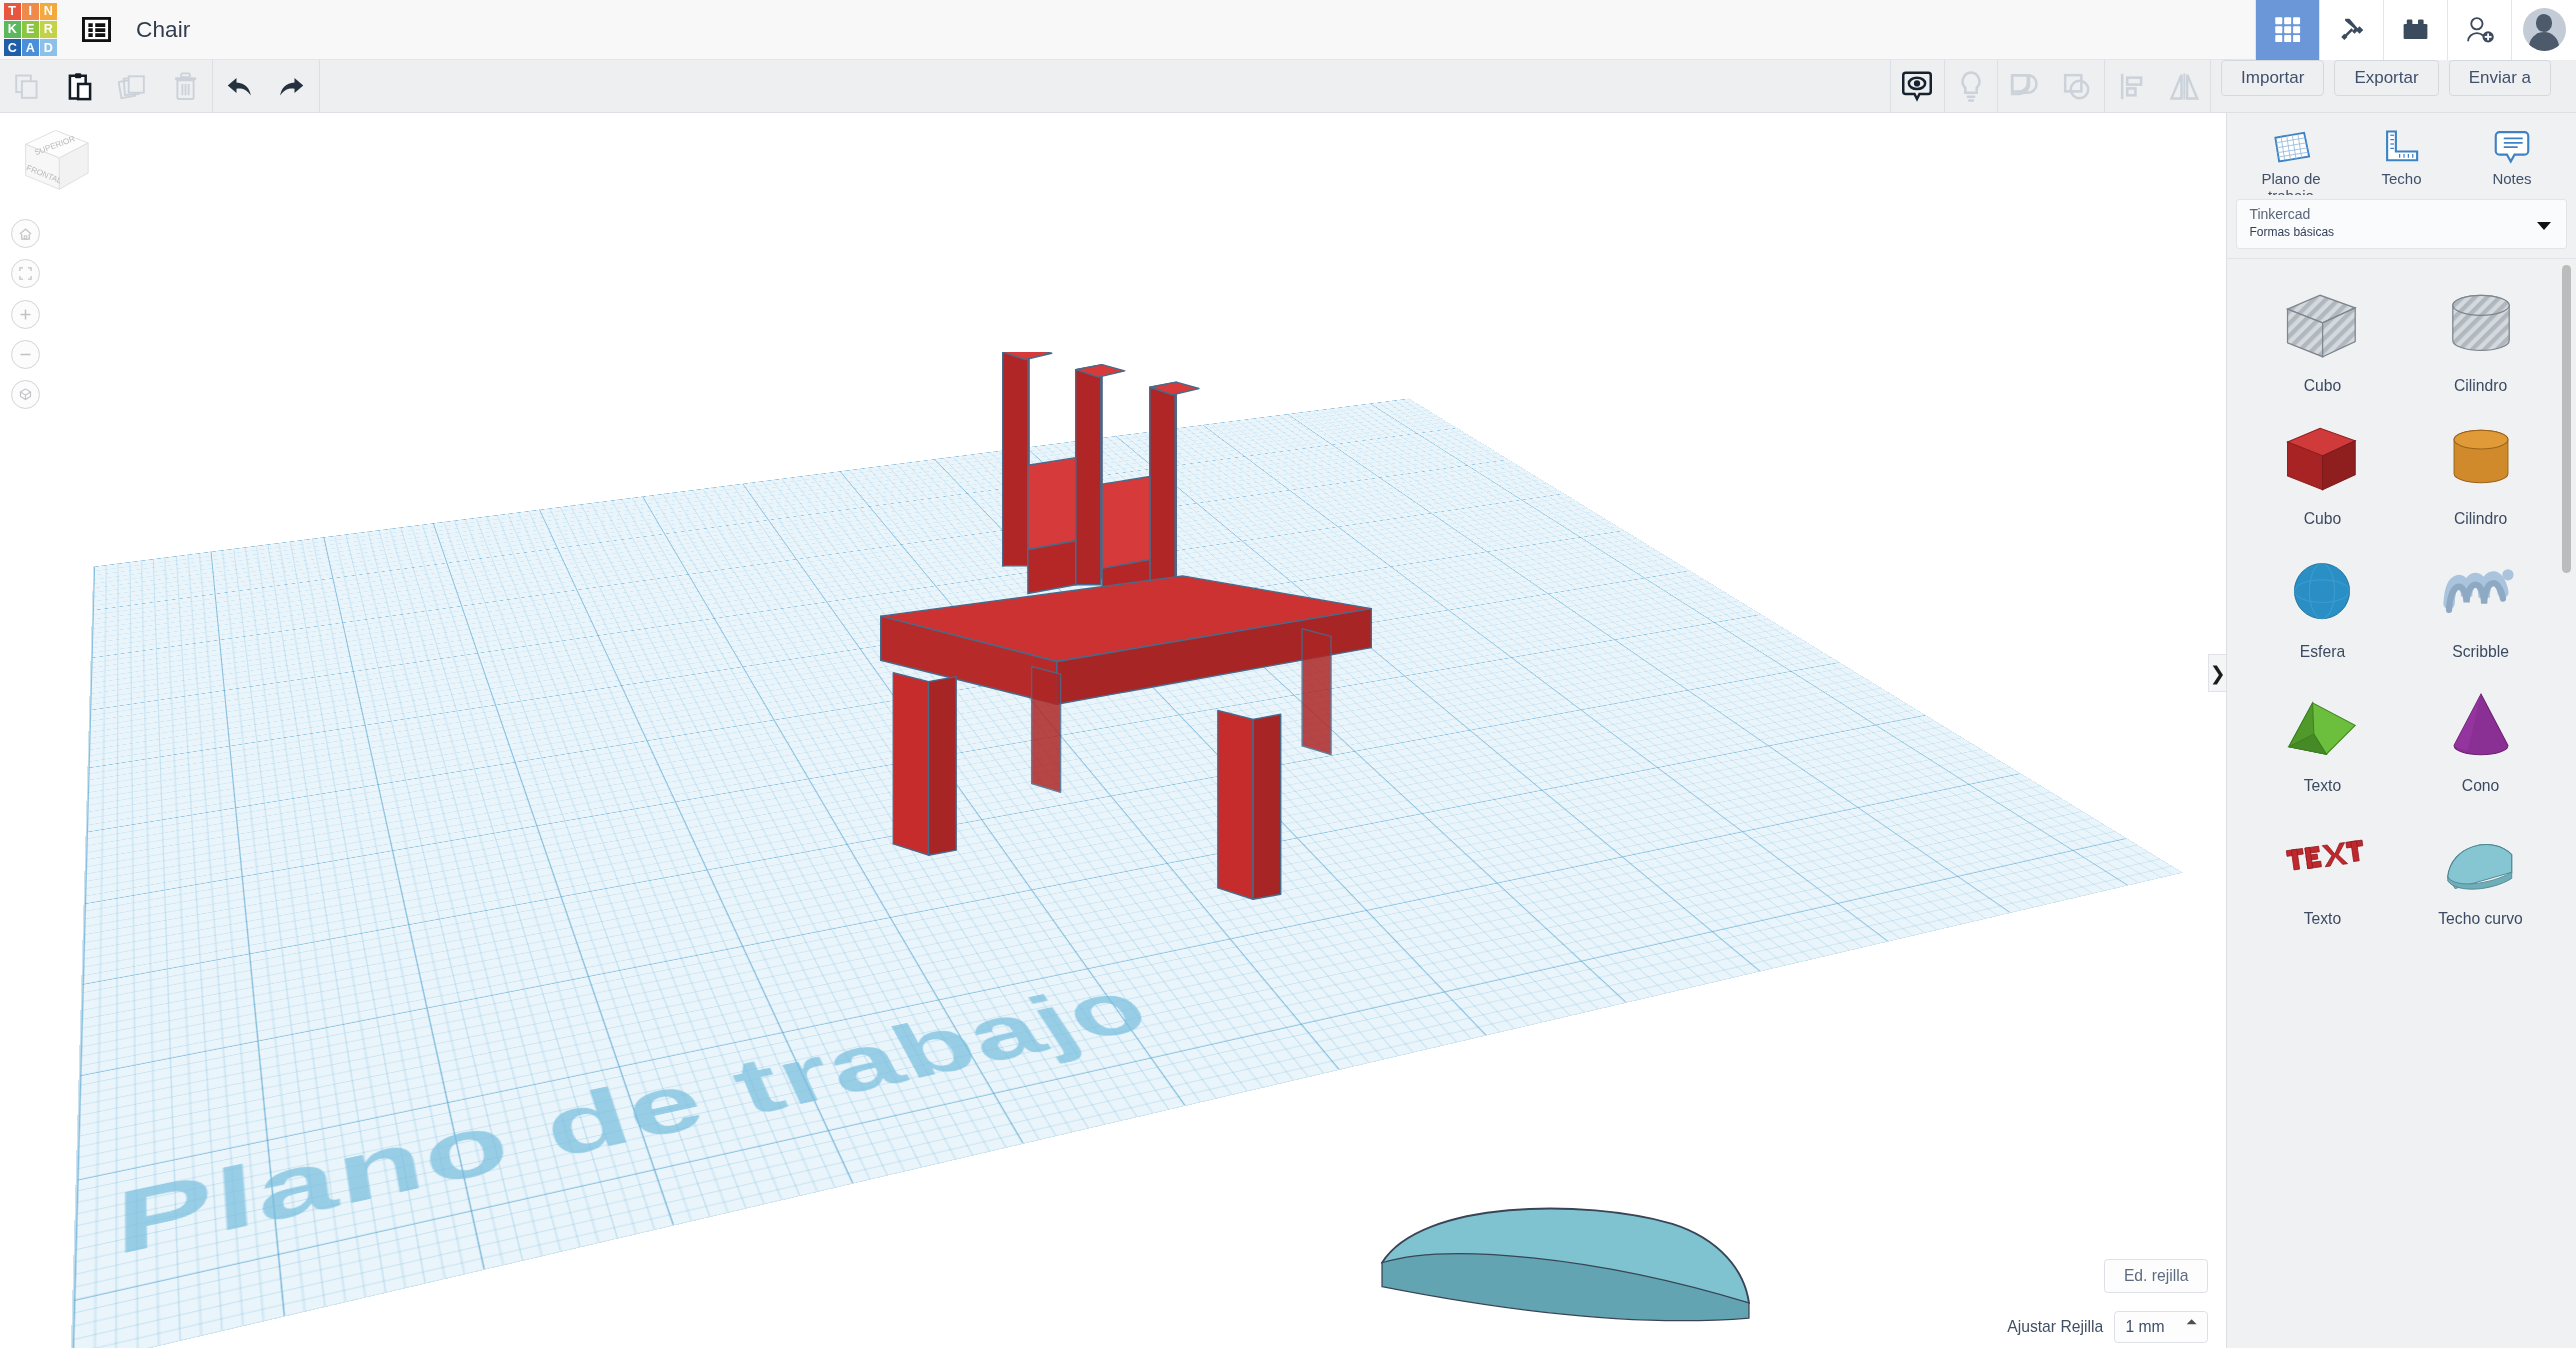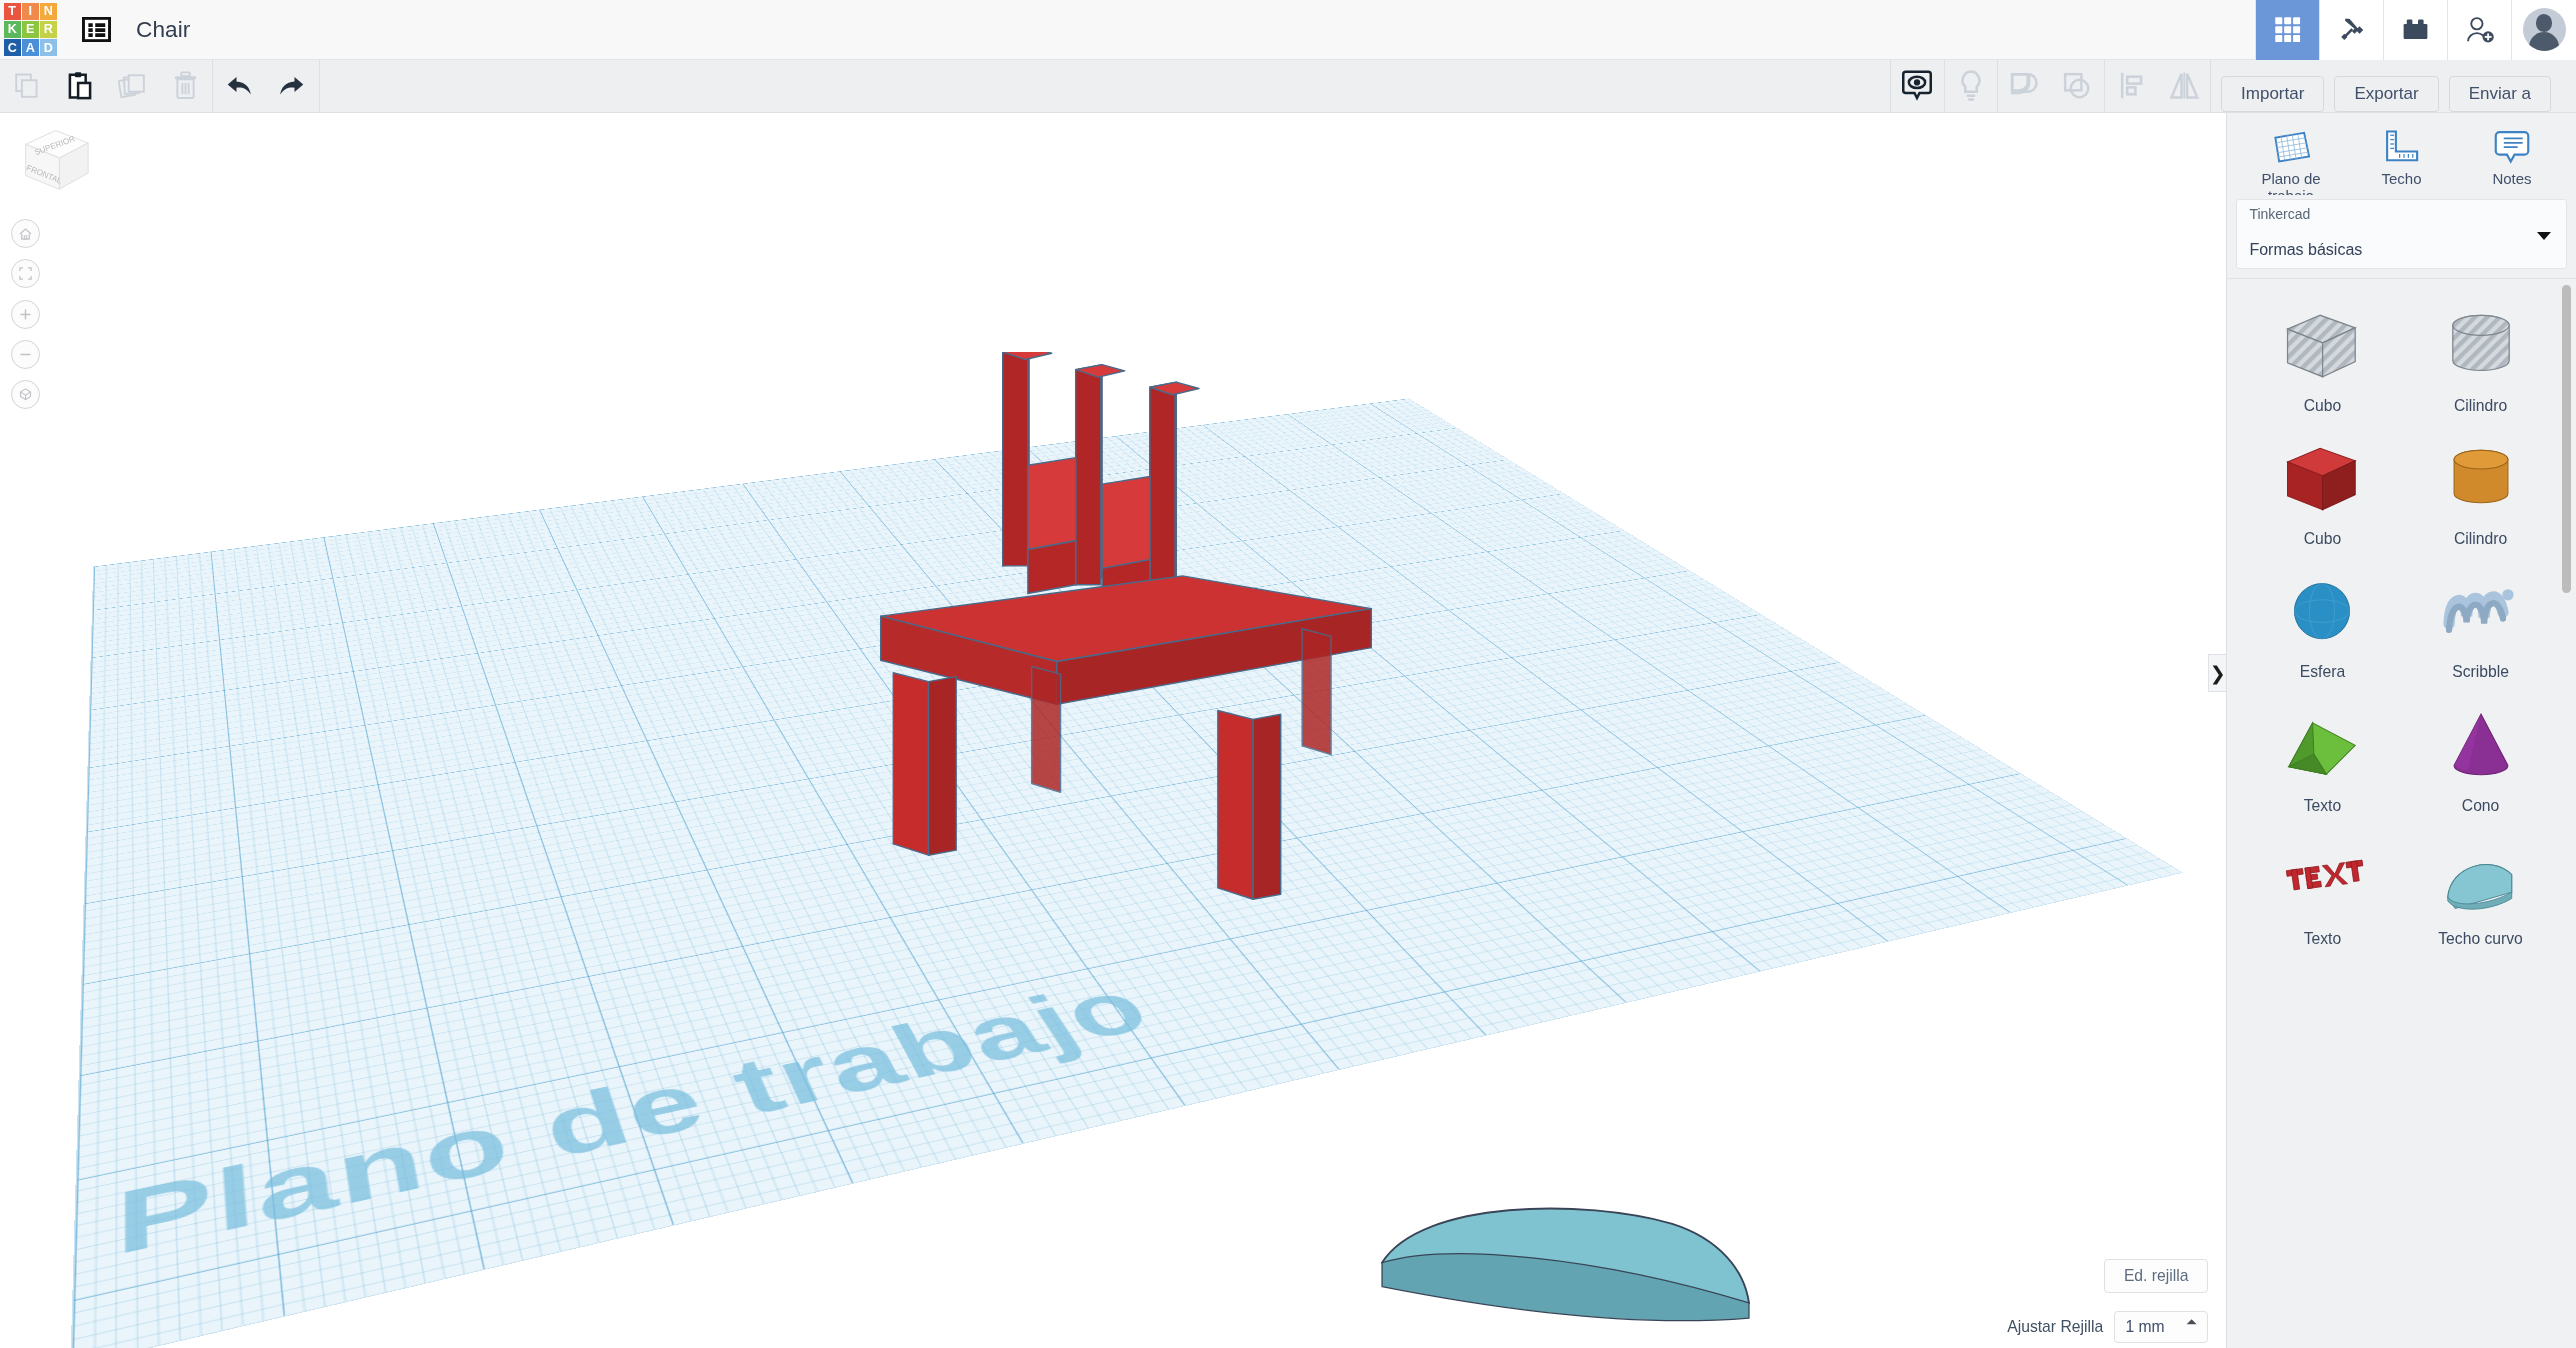--- a/index.html
+++ b/index.html
@@ -56,21 +56,21 @@
   }
   .avatar-circle::after {
     content:""; position:absolute; width:30px; height:22.6px; border-radius:15px 15px 0 0;
     background:#4d5a6b; left:6.3px; top:24px;
   }
 
   
   .toolbar {
     position: absolute; top: 60px; left: 0; width: 2576px; height: 53px;
     background: #eeeff1; border-bottom: 0.6px solid #dcdfe3;
-    display: flex; align-items: flex-end;
+    display: flex; align-items: flex-start;
   }
   .tb-group { display: flex; align-items: center; height: 53px; }
   .tb-sep { width: 0.6px; height: 53px; background: #dcdfe3; }
   .tb-btn {
     width: 53px; height: 53px; display: flex; align-items: center; justify-content: center;
     cursor: pointer;
   }
   .tb-spacer { flex: 1; }
   .tb-text-btn {
     height: 36px; padding: 0 19px; margin-left: 10px;
@@ -163,21 +163,21 @@
   .rp-tool-lbl {
     font-size: 15px; color: #41506a; margin-top: 3.8px; line-height: 1.15;
     font-family: "Liberation Sans", sans-serif;
   }
   .rp-dropdown {
     margin: 3.8px 8.8px 0 8.8px; background: #fafbfc;
     border: 0.6px solid #e2e4e8; border-radius: 3.1px;
     padding: 6.3px 12.6px 8.8px 12.6px; position: relative; cursor: pointer;
   }
   .rp-dd-sub { font-size: 14px; color: #5a6677; }
-  .rp-dd-main { font-size: 16px; color: #33415a; margin-top: 19px; }
+  .rp-dd-main { font-size: 12px; color: #33415a; margin-top: 3px; }
   .rp-dd-caret {
     position: absolute; right: 15px; top: 50%; transform: translateY(-25%);
     width: 0; height: 0; border-left: 7px solid transparent;
     border-right: 7px solid transparent; border-top: 8.2px solid #111;
   }
   .rp-shapes {
     flex: 1; margin-top: 8.8px; border-top: 0.6px solid #e1e3e7;
     position: relative; overflow: hidden;
   }
   .shape-grid {

